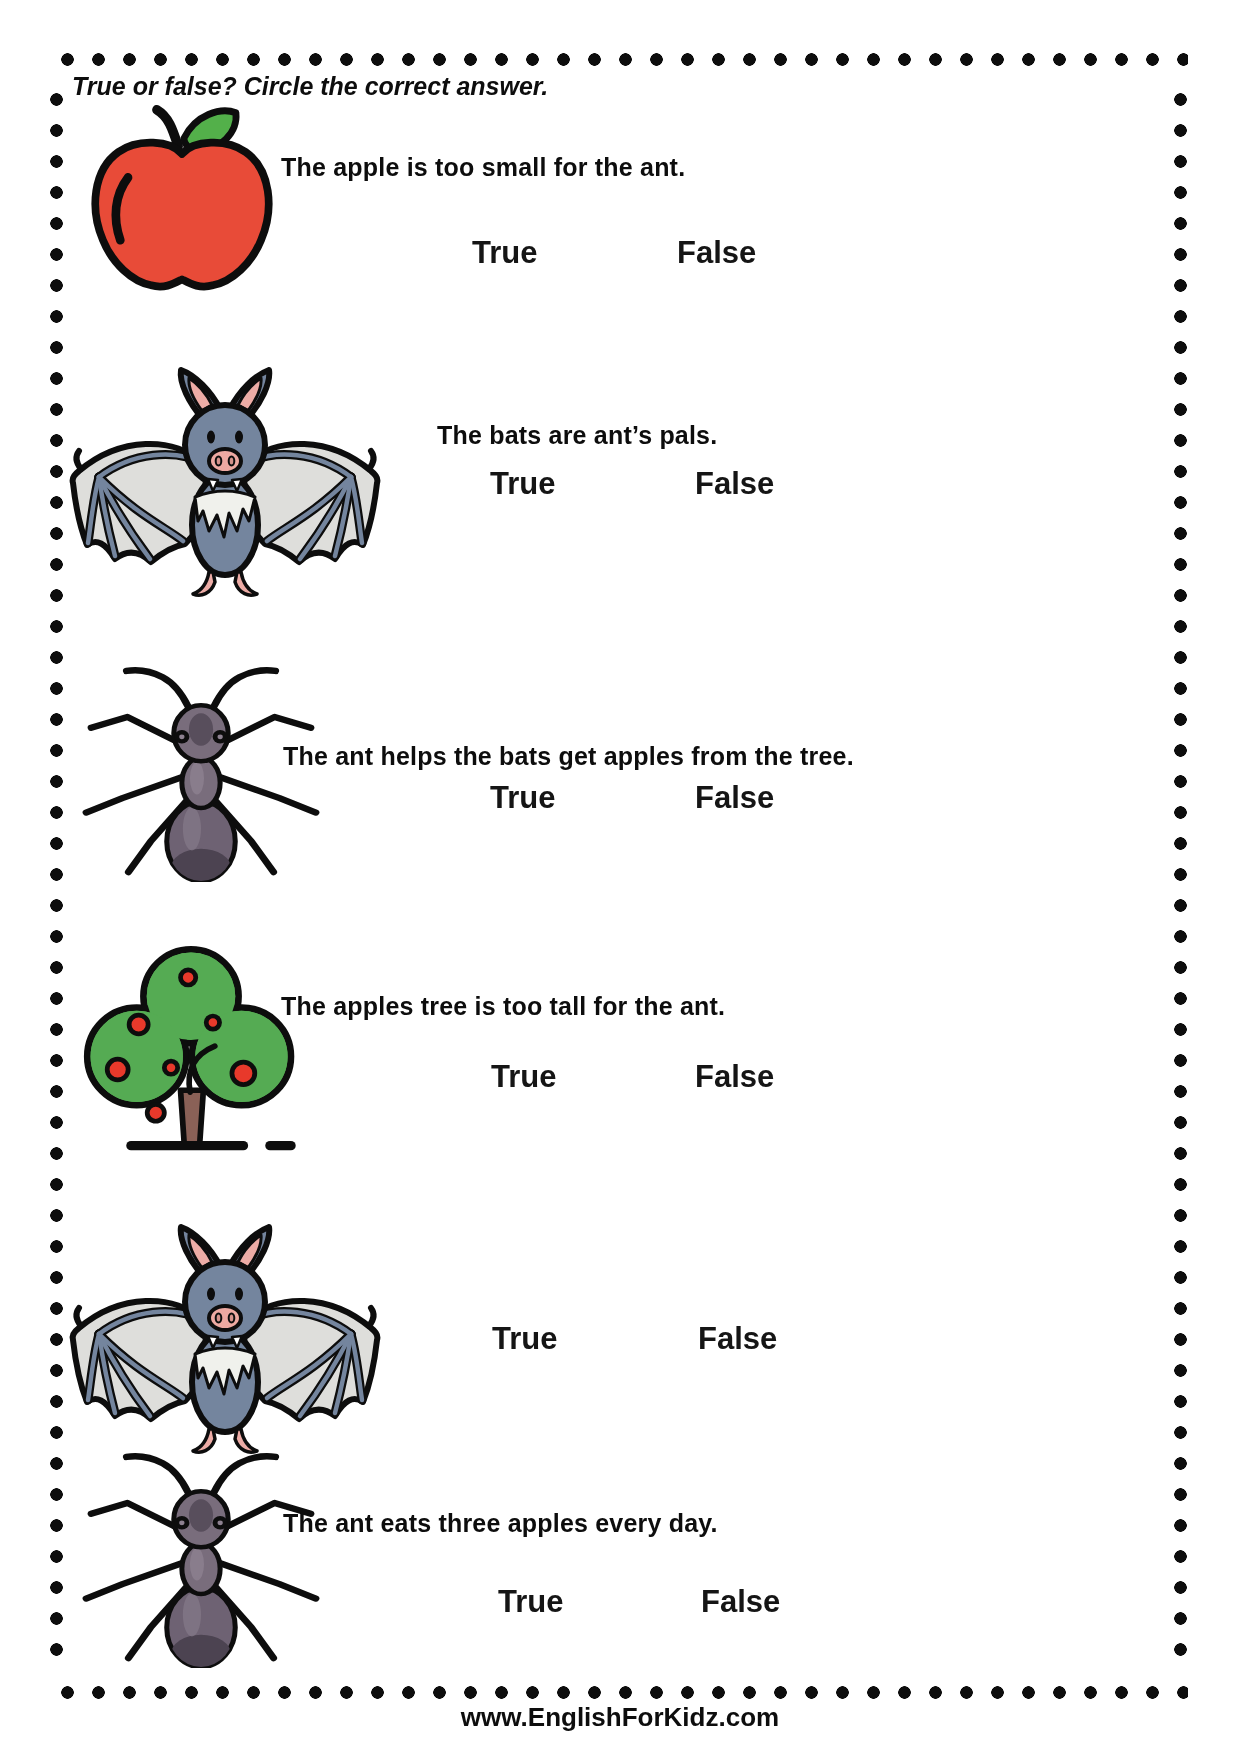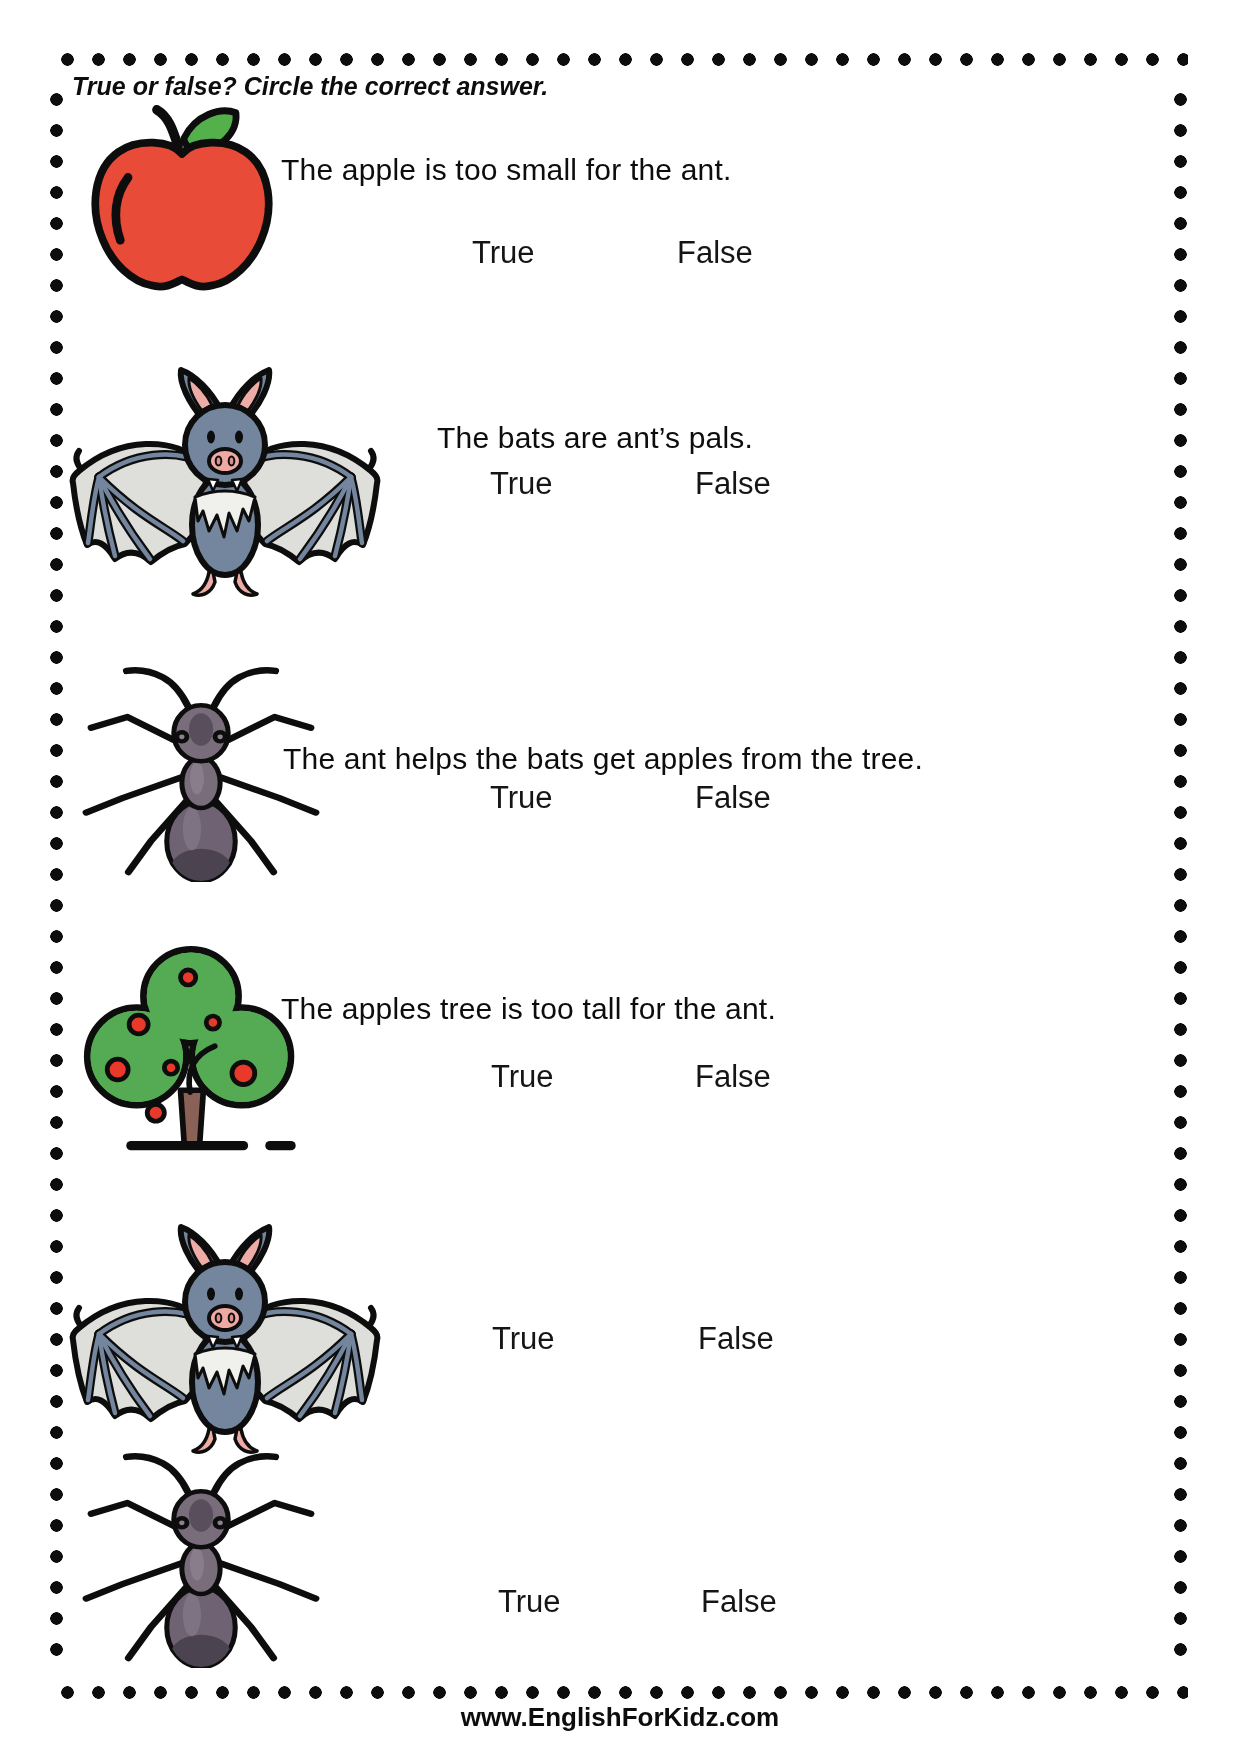--- a/index.html
+++ b/index.html
@@ -22,25 +22,25 @@
   .dots-top    { left:52px; right:52px; top:53px; }
   .dots-bottom { left:52px; right:52px; top:1686px; }
   .dots-left   { left:50px;  top:84px; height:1586px; }
   .dots-right  { left:1174px; top:84px; height:1586px; }
 
   .instruction {
     position:absolute; left:72px; top:72px;
     font-size:25px; font-weight:bold; font-style:italic; white-space:nowrap;
   }
   .q-text {
-    position:absolute; font-size:30px; font-weight:normal; white-space:nowrap;
+    position:absolute; font-size:25px; font-weight:bold; white-space:nowrap;
     letter-spacing:0.2px;
   }
   .tf-option {
-    position:absolute; font-size:31px; font-weight:normal; color:#151515;
+    position:absolute; font-size:31px; font-weight:bold; color:#151515;
     line-height:1.1; cursor:pointer; white-space:nowrap;
   }
   .illu { position:absolute; }
   .illu svg { display:block; width:100%; height:100%; }
 
   
   #q1-img  { left:76px;  top:103px;  width:212px; height:196px; }
   #q1-text { left:281px; top:153px; }
   #q1-true { left:472px; top:236px; }  #q1-false { left:677px; top:236px; }
 
@@ -225,17 +225,18 @@
       </svg>
   </div>
   <span class="tf-option" id="q5-true">True</span>
   <span class="tf-option" id="q5-false">False</span>
 
   <div class="illu" id="q6-img">
     <svg viewBox="0 0 260 255" preserveAspectRatio="none">
         <use href="#icon-ant"></use>
       </svg>
   </div>
+  <div class="q-text" id="q6-text">The ant eats three apples every day.</div>
   <span class="tf-option" id="q6-true">True</span>
   <span class="tf-option" id="q6-false">False</span>
 
   <div class="footer">www.EnglishForKidz.com</div>
 </div>
 
 </body></html>

